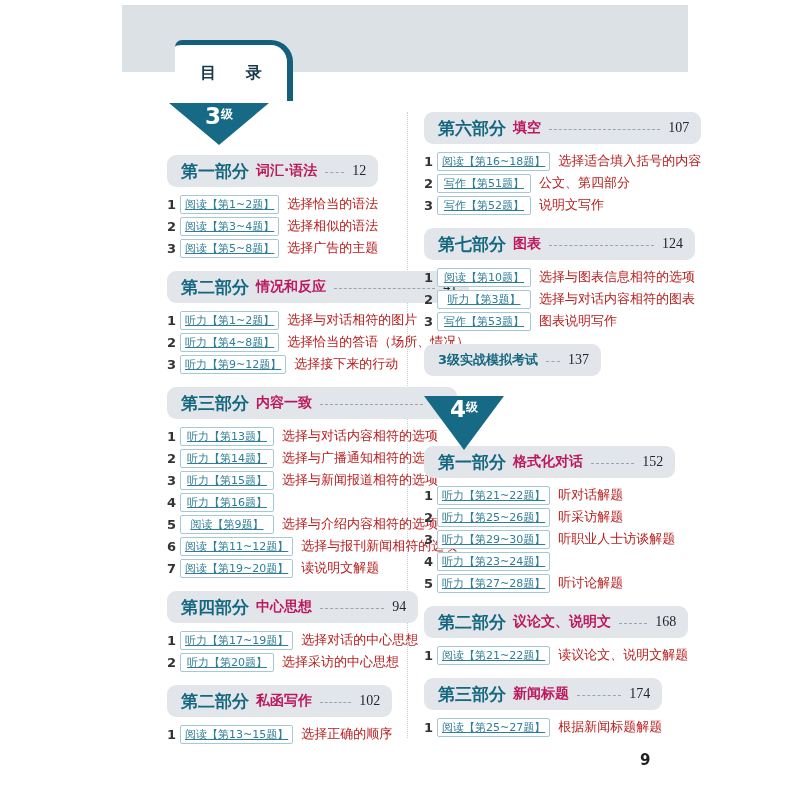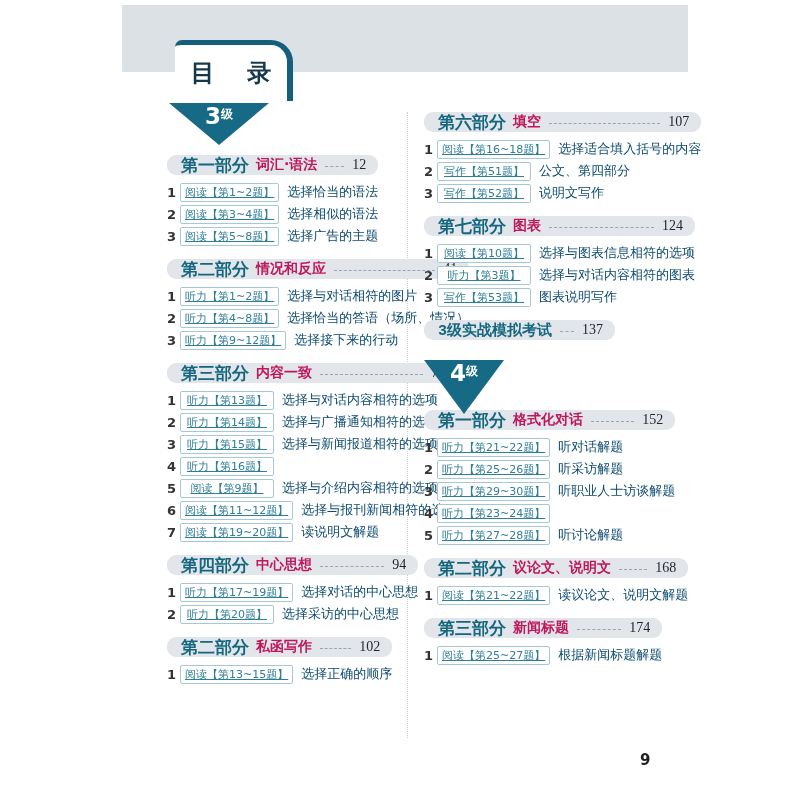--- a/index.html
+++ b/index.html
@@ -9,21 +9,21 @@
     -webkit-font-smoothing:antialiased;
   }
   .band{position:absolute;left:122px;top:5px;width:566px;height:67px;background:#dce1e6;}
   .toc-tab{
     position:absolute;left:175px;top:40px;width:112px;height:56px;background:#ffffff;
     border-top:5px solid #14607c;border-right:6px solid #14607c;
     border-top-right-radius:22px;border-top-left-radius:7px;
     display:flex;align-items:center;justify-content:center;z-index:3;
   }
   .toc-tab .toc-title{
-    font-size:24px;font-weight:bold;color:#16384a;letter-spacing:12px;
+    font-size:16px;font-weight:bold;color:#16384a;letter-spacing:12px;
     padding-left:12px;white-space:nowrap;
   }
   .divider{
     position:absolute;left:407px;top:112px;height:626px;width:0;
     border-left:1px dotted #c7ced4;
   }
   .col{position:absolute;top:0;display:flex;flex-direction:column;align-items:flex-start;}
   .col-left{left:167px;top:103px;width:231px;}
   .col-right{left:424px;top:112px;width:266px;}
   
@@ -32,39 +32,39 @@
     clip-path:polygon(0 0,100% 0,50% 100%);
     display:flex;justify-content:center;align-items:flex-start;
     color:#ffffff;
   }
   .badge-3{width:100px;height:42px;margin-left:2px;margin-bottom:-2px;}
   .badge-4{width:80px;height:54px;margin-top:20px;margin-bottom:-16px;}
   .badge .badge-num{font-size:23px;font-weight:bold;line-height:26px;}
   .badge .badge-suffix{font-size:12px;font-weight:bold;line-height:15px;margin-top:4px;}
   
   .sec-bar{
-    box-sizing:border-box;width:100%;height:20px;background:#e2e6ea;border-radius:9px;
+    box-sizing:border-box;width:100%;height:32px;background:#e2e6ea;border-radius:9px;
     display:flex;align-items:center;padding:0 12px 0 14px;margin-top:12px;
   }
   .col > .sec-block:first-child .sec-bar{margin-top:0;}
   .sec-title{font-size:17px;font-weight:bold;color:#15677f;white-space:nowrap;}
   .sec-sub{font-size:14px;font-weight:bold;color:#be185d;margin-left:7px;white-space:nowrap;}
-  .plain .sec-title{font-size:15px;font-family:Liberation Mono, monospace;}
+  .plain .sec-title{font-size:13px;}
   .leader{flex:1;border-top:1px dashed #9aa6ad;margin:0 8px;min-width:14px;position:relative;top:1px;}
   .sec-page{font-family:Liberation Serif, serif;font-size:14px;color:#23262e;}
   
   .items{margin-top:6px;display:flex;flex-direction:column;}
   .item{height:22px;display:flex;align-items:center;white-space:nowrap;}
   .item-num{width:13px;font-size:13px;font-weight:bold;color:#333333;flex:none;}
   .item-tag{
     box-sizing:border-box;min-width:94px;text-align:center;
     border:1px solid #a5c8d4;border-radius:2px;background:#ffffff;
     font-size:11px;color:#2e7e98;padding:1px 4px;flex:none;text-decoration:underline;
   }
-  .item-desc{font-size:13px;color:#0c4a6e;margin-left:8px;}
+  .item-desc{font-size:13px;color:#b91c1c;margin-left:8px;}
   .folio{
     position:absolute;left:640px;top:751px;font-size:15px;font-weight:600;color:#1f1f1f;
   }
 </style>
 </head>
 <body>
 
 <div class="band"></div>
 
 <div class="toc-tab">

